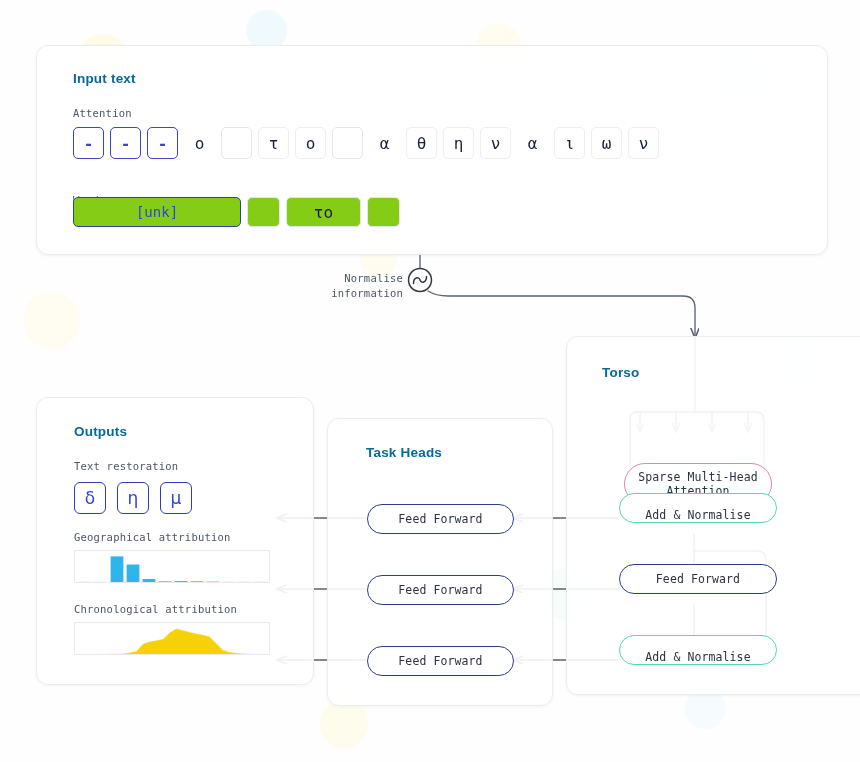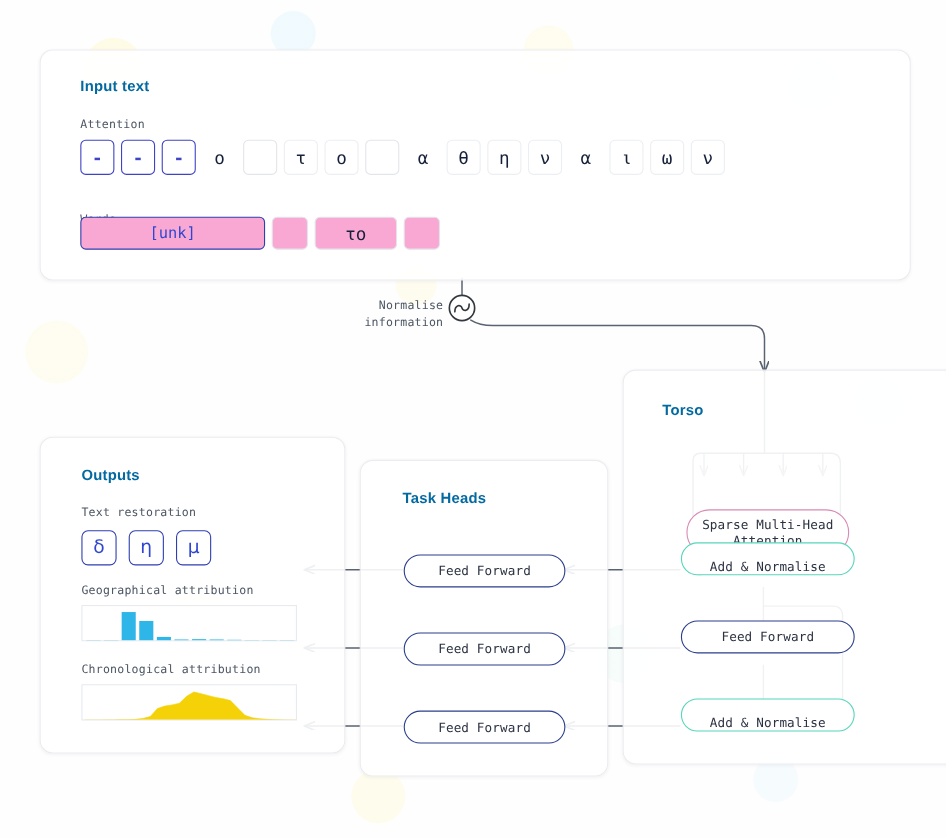--- a/index.html
+++ b/index.html
@@ -88,21 +88,21 @@
 
   .word-cell {
     height: 30px;
     border-radius: 5px;
     border: 1px solid #e3e5ea;
     font-family: "DejaVu Sans Mono", monospace;
     font-size: 16px;
     color: #16203a;
     margin-right: 6px;
     display: flex; align-items: center; justify-content: center;
-    background: #f9a8d4;
+    background: #84cc16;
     box-sizing: border-box;
   }
   .word-cell.unk { border: 1.4px solid #2f3fb0; color: #2f47d0; font-size: 14px; }
 
   
   #torso-panel { left: 566px; top: 336px; width: 260px; height: 357px; padding-left: 44px; }
   #task-panel  { left: 327px; top: 418px; width: 224px; height: 286px; }
   #out-panel   { left: 36px;  top: 397px; width: 276px; height: 286px; }
 
   .pill {

